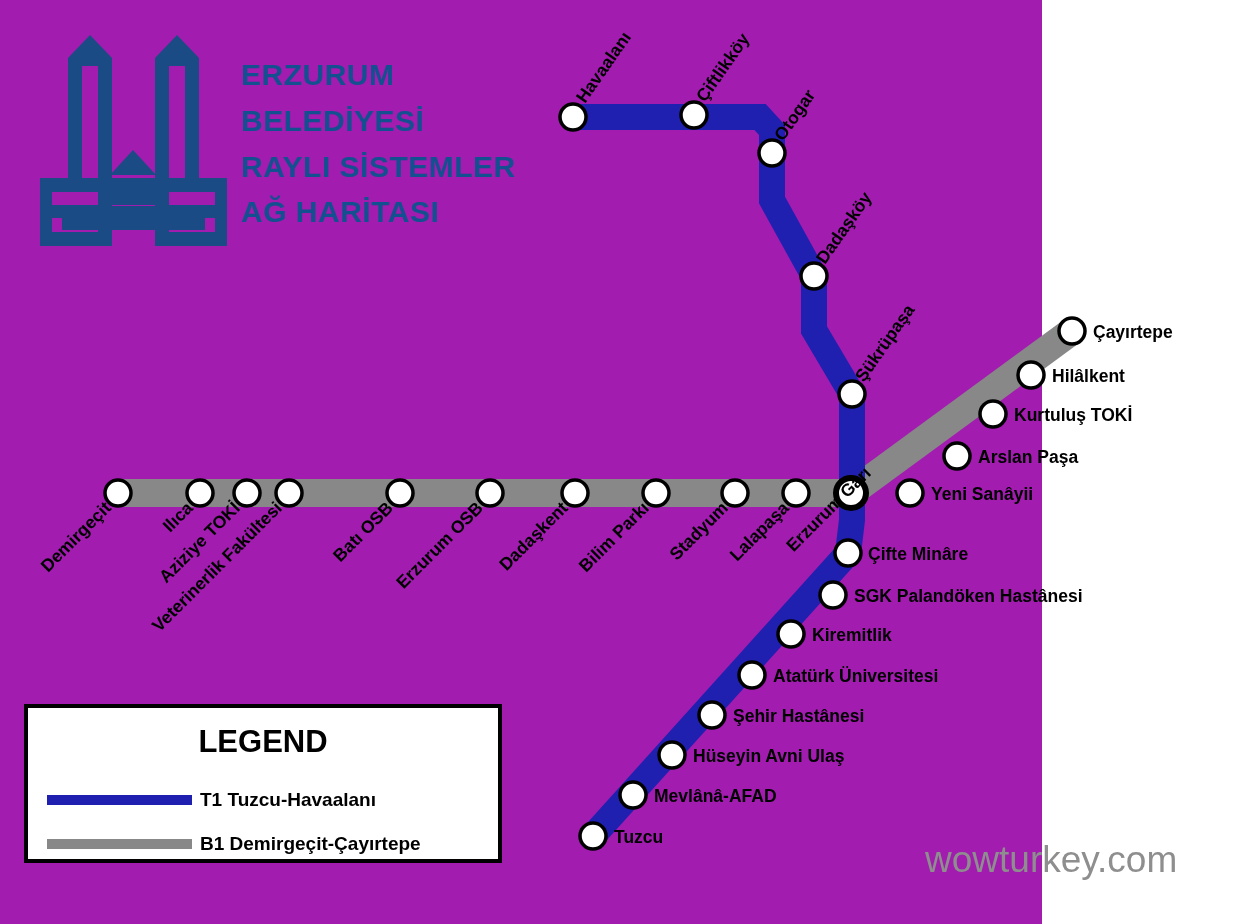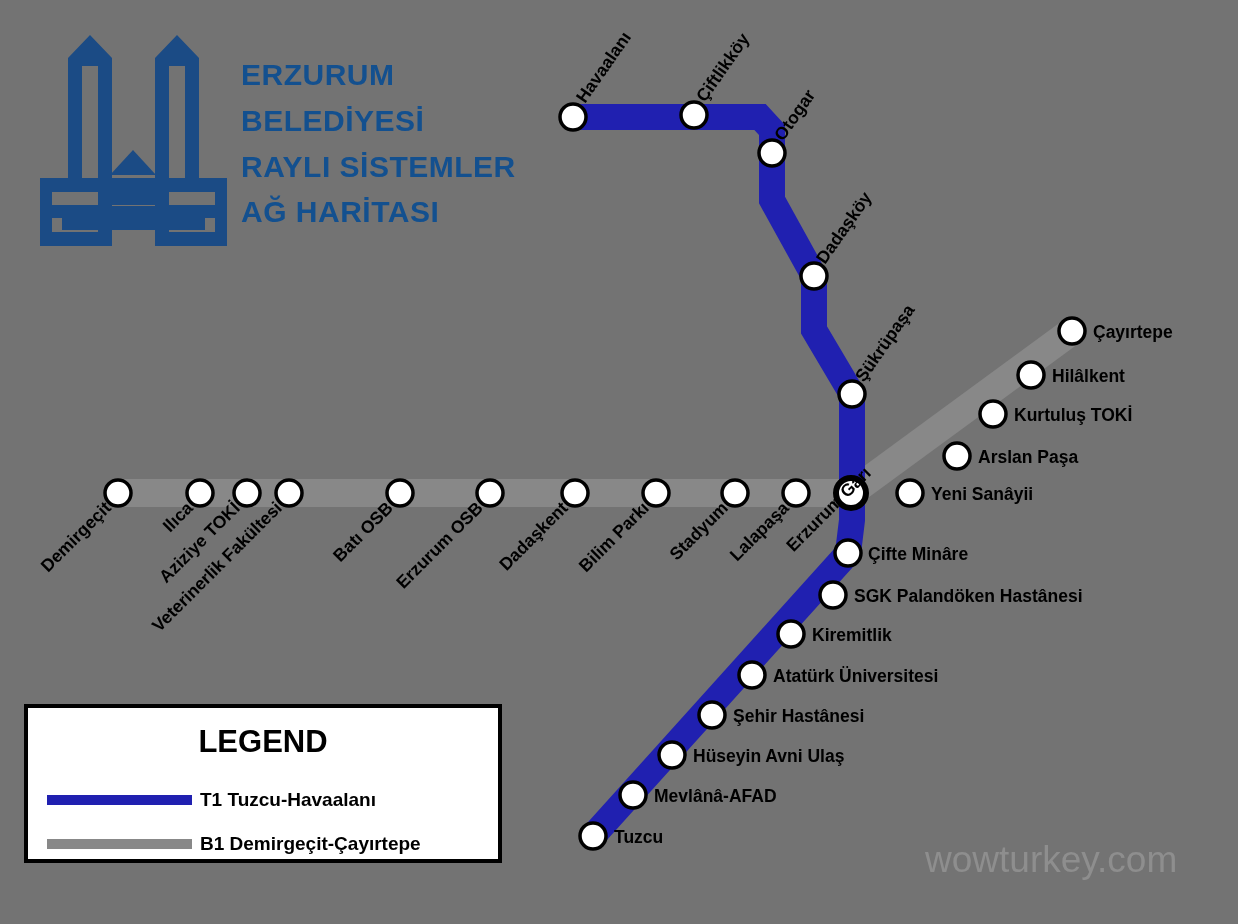--- a/index.html
+++ b/index.html
@@ -8,23 +8,23 @@
     background: #ffffff;
   }
   body {
     width: 1238px;
     height: 924px;
     overflow: hidden;
     font-family: "Liberation Sans", sans-serif;
   }
   #map-root {
     position: relative;
-    width: 1238px;
+    width: 1042px;
     height: 924px;
-    background: #737373;
+    background: #a21caf;
   }
   svg#map-svg {
     position: absolute;
     left: 0;
     top: 0;
     width: 1238px;
     height: 924px;
     display: block;
   }
   .hdr-text {

